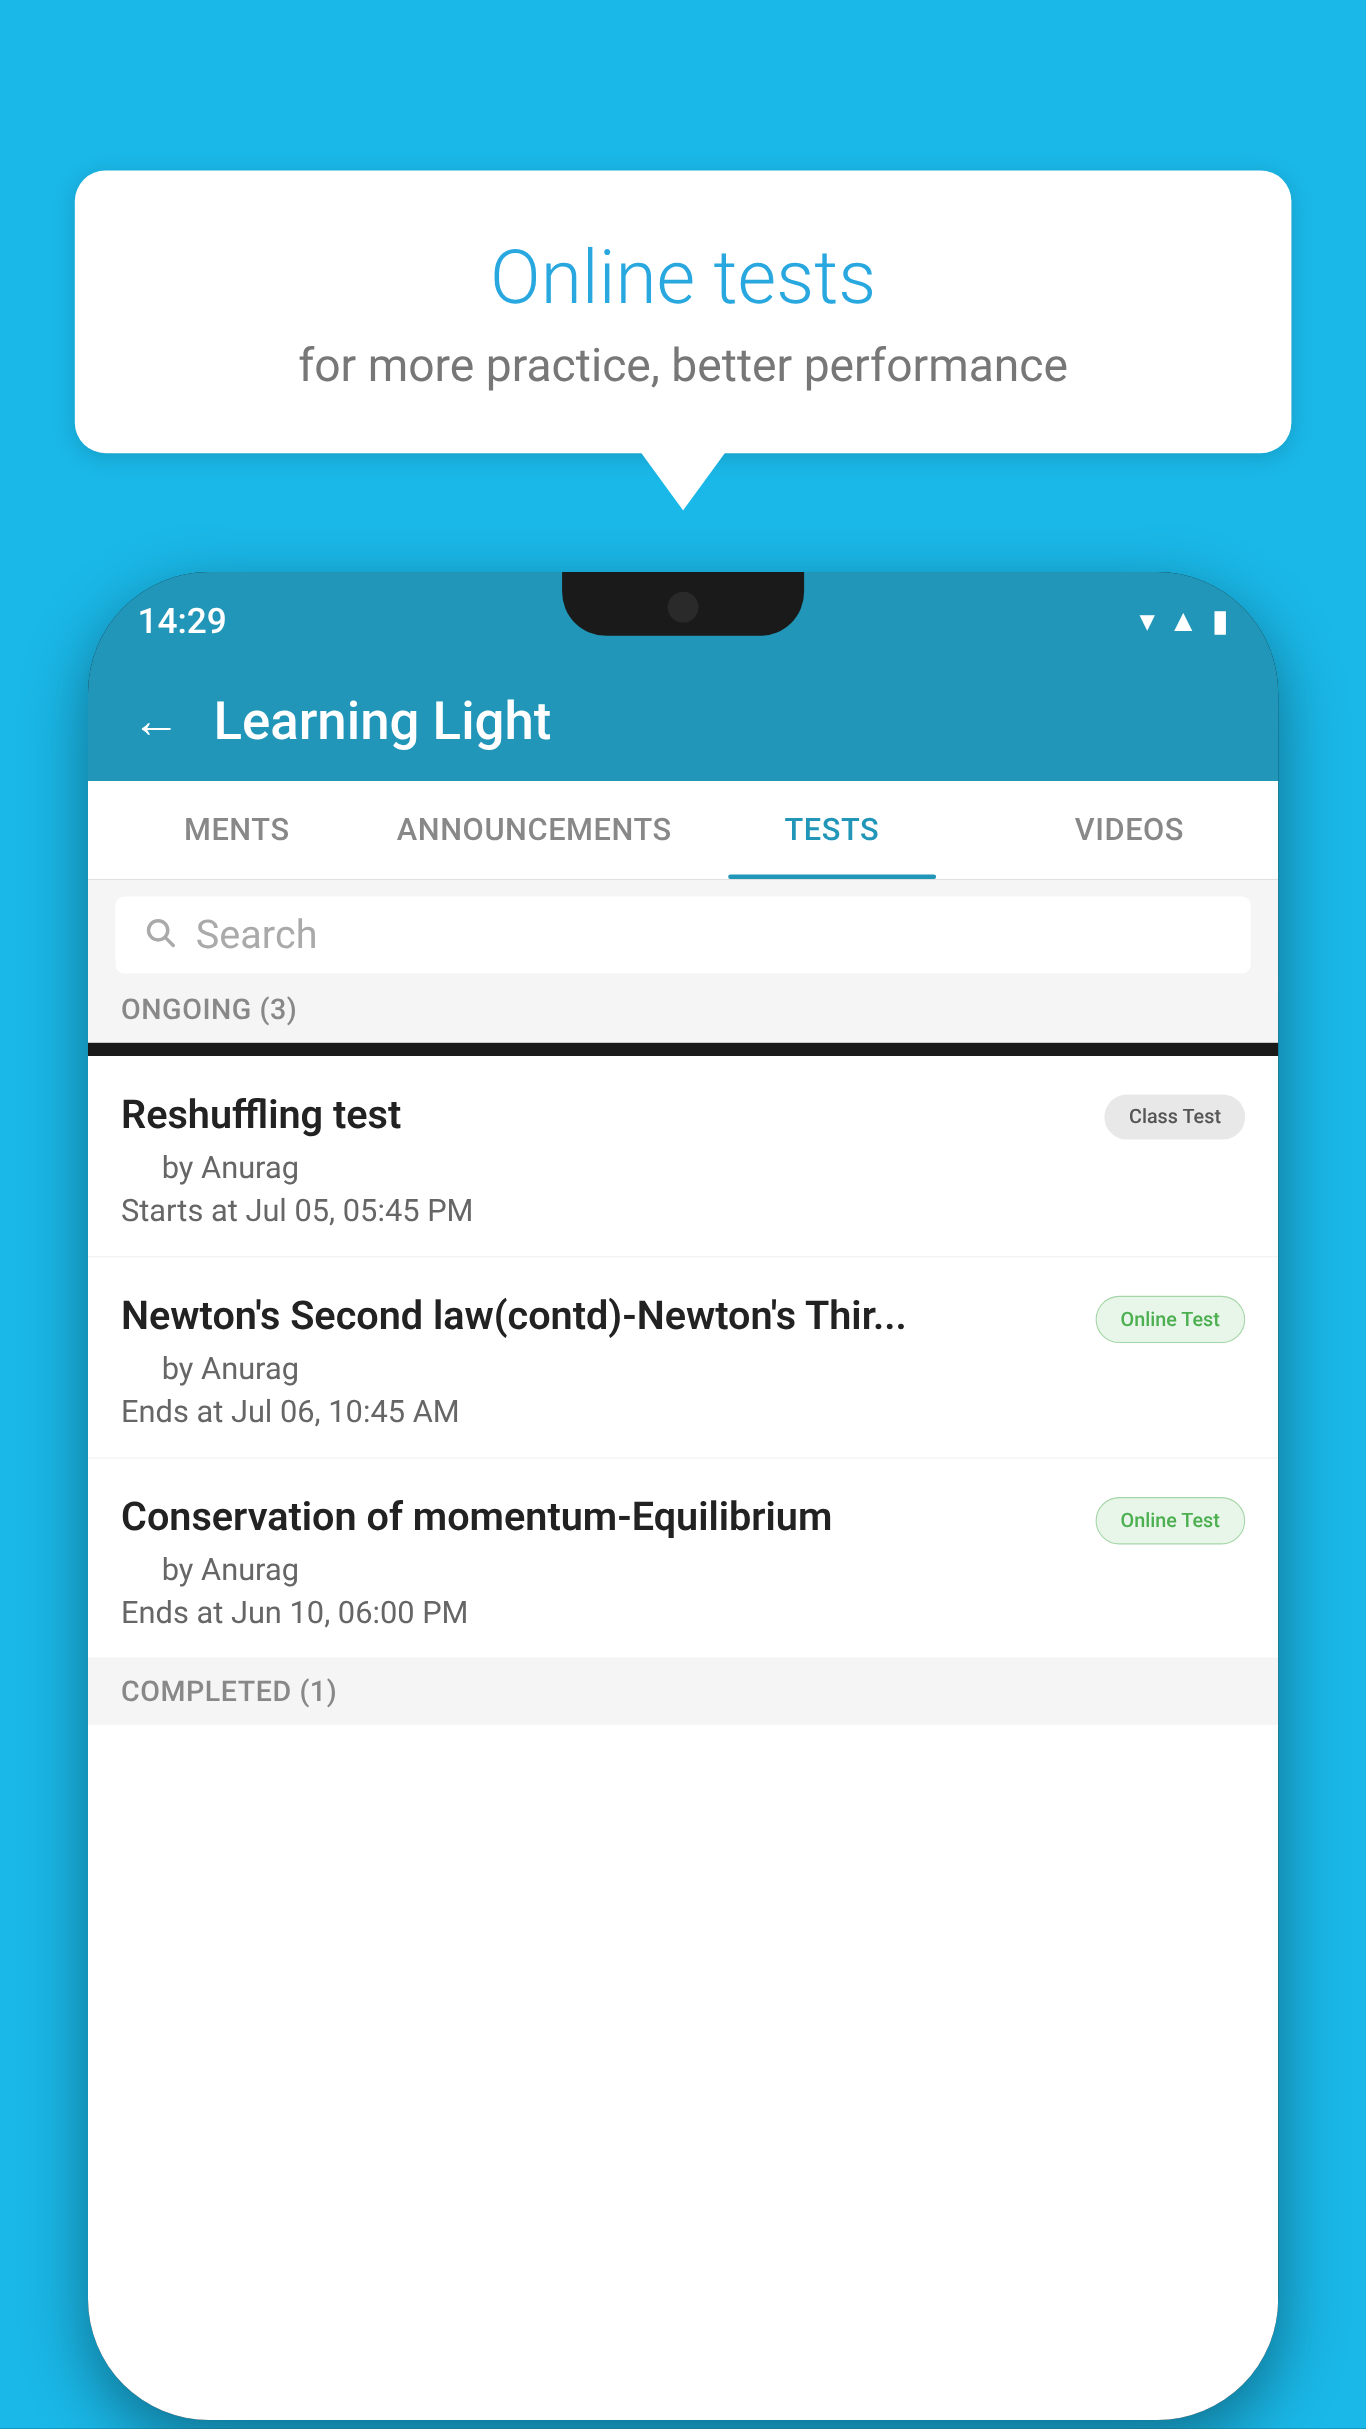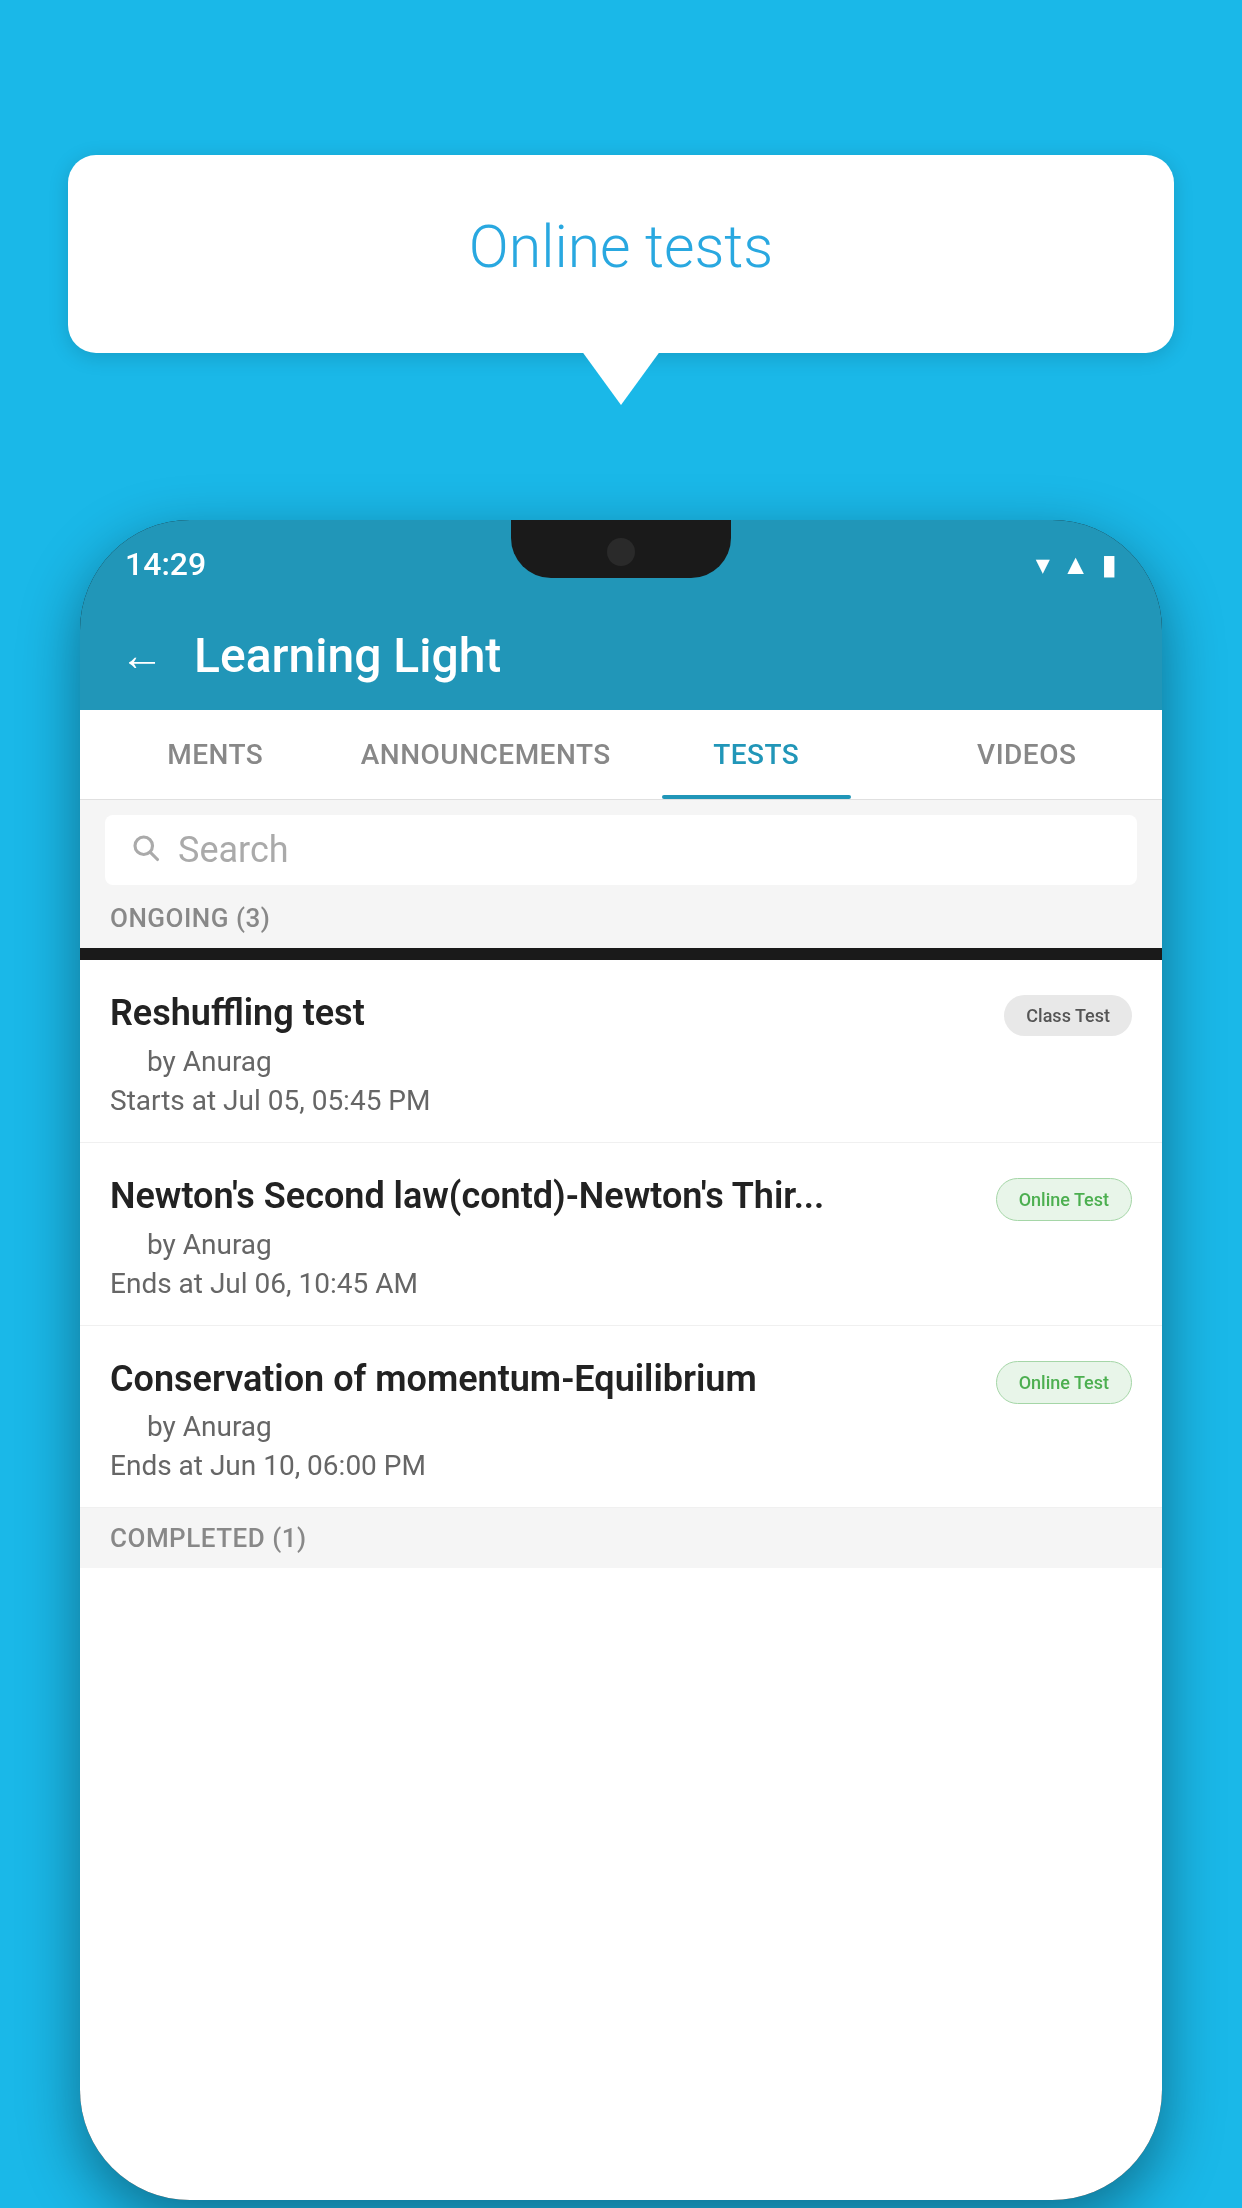--- a/index.html
+++ b/index.html
@@ -33,21 +33,21 @@
       left: 50%;
       transform: translateX(-50%);
       width: 0;
       height: 0;
       border-left: 40px solid transparent;
       border-right: 40px solid transparent;
       border-top: 55px solid white;
     }
 
     .bubble-title {
-      font-size: 59px;
+      font-size: 68px;
       font-weight: 300;
       color: #29a8e0;
       line-height: 1.1;
       margin-bottom: 18px;
     }
 
     .bubble-subtitle {
       font-size: 42px;
       color: #777;
       font-weight: 400;
@@ -309,20 +309,21 @@
       background: #e8f5e9;
       color: #4caf50;
       border: 1px solid #a5d6a7;
     }
   </style>
 </head>
 <body>
 
 <div class="speech-bubble">
   <div class="bubble-title">Online tests</div>
+  <div class="bubble-subtitle">for more practice, better performance</div>
 </div>
 
 <div class="phone-frame">
 
   <div class="notch">
     <div class="camera-dot"></div>
   </div>
 
   <div class="status-bar">
     <span class="status-time">14:29</span>

